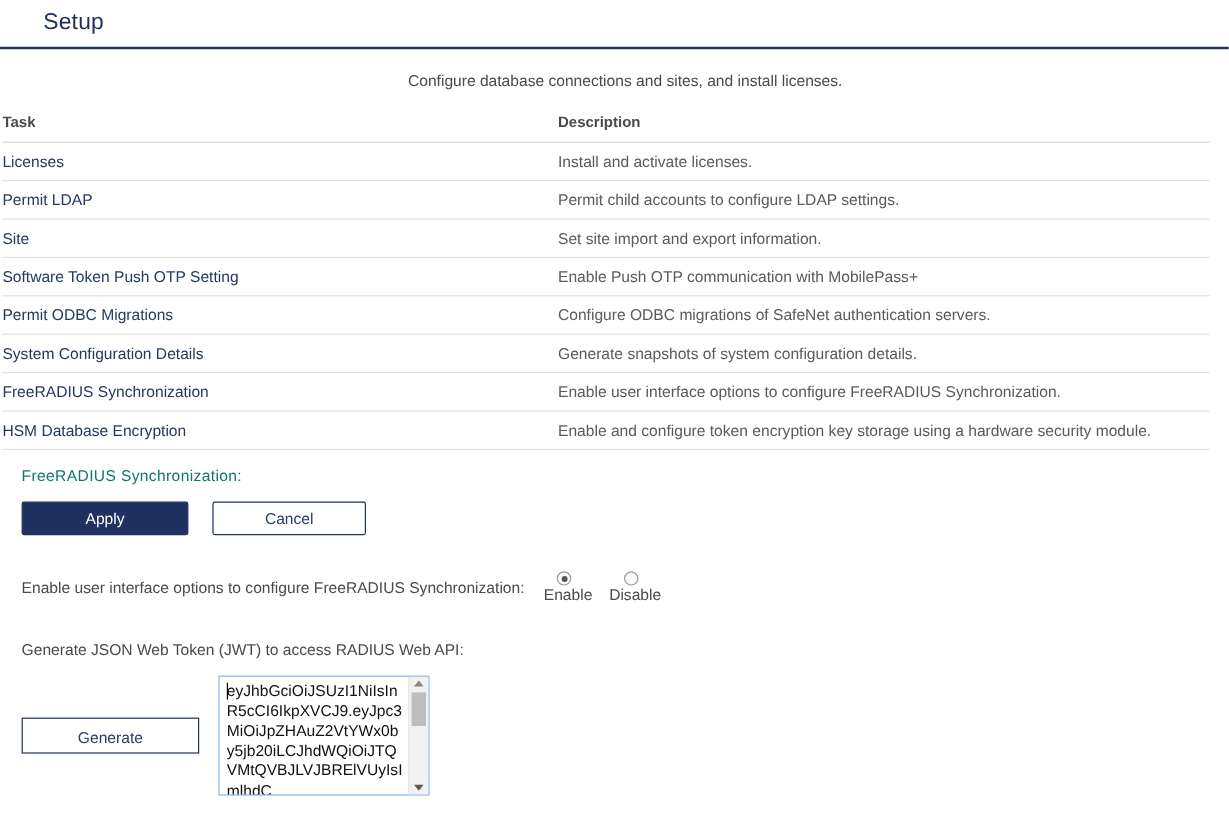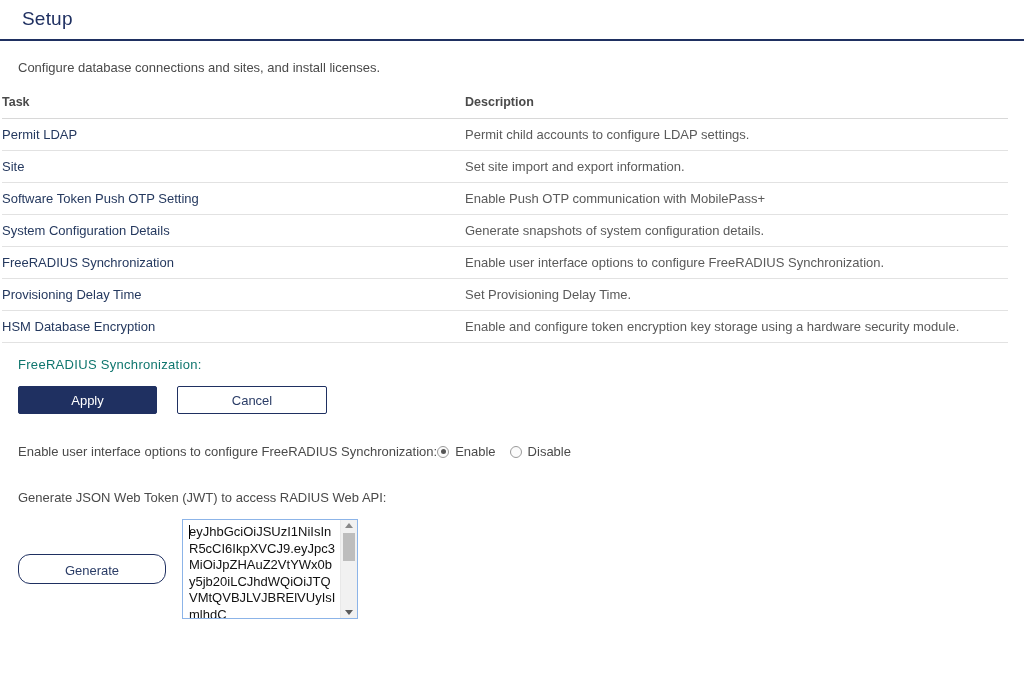--- a/index.html
+++ b/index.html
@@ -12,37 +12,38 @@
     height: 682px;
     font-family: "Liberation Sans", sans-serif;
     font-size: 13px;
     color: #4a4a4a;
     overflow: hidden;
     position: relative;
   }
 
   
   .page-header {
-    padding: 8px 0 9px 22px;
+    padding: 8px 0 9px 36px;
     border-bottom: 2px solid #1f3061;
   }
   .page-title {
     font-size: 19px;
     color: #1f3061;
     font-weight: normal;
     letter-spacing: 0.2px;
     line-height: 22px;
   }
 
   
   .intro {
     margin: 19px 0 0 18px;
     font-size: 13px;
     color: #4a4a4a;
     line-height: 16px;
+    text-align: center;
   }
 
   
   .task-table {
     width: 1006px;
     margin: 19px 0 0 2px;
     border-collapse: collapse;
     table-layout: fixed;
   }
   .task-table th {
@@ -93,40 +94,41 @@
     box-sizing: border-box;
     padding: 0;
   }
   .btn-primary {
     width: 139px;
     background: #1f3061;
     color: #ffffff;
     border: 1px solid #1f3061;
   }
   .btn-secondary {
-    width: 150px;
+    width: 128px;
     background: #ffffff;
     color: #2a3c66;
     border: 1px solid #1f3061;
   }
 
   
   .radio-row {
     margin: 30px 0 0 18px;
     display: flex;
     align-items: center;
     font-size: 13px;
     color: #4a4a4a;
   }
-  .radio-label-text { }
+  .radio-label-text { margin-right: 16px; }
   .radio-opt {
     display: flex;
     align-items: center;
     margin-right: 14px;
     cursor: pointer;
+    flex-direction: column;
   }
   .radio-circle {
     width: 12px;
     height: 12px;
     border-radius: 50%;
     border: 1px solid #9a9a9a;
     background: #fbfbfb;
     box-sizing: border-box;
     margin-right: 6px;
     position: relative;
@@ -156,21 +158,21 @@
     align-items: flex-start;
   }
   .btn-generate {
     width: 148px;
     height: 30px;
     line-height: 30px;
     margin-top: 35px;
     background: #ffffff;
     color: #2a3c66;
     border: 1px solid #1f3061;
-    border-radius: 12px;
+    border-radius: 0;
     font-size: 13px;
     text-align: center;
     cursor: pointer;
     font-family: "Liberation Sans", sans-serif;
     box-sizing: border-box;
   }
   .jwt-box {
     margin-left: 16px;
     width: 176px;
     height: 100px;
@@ -247,42 +249,46 @@
 
 <table class="task-table">
   <thead>
     <tr>
       <th class="col-task">Task</th>
       <th>Description</th>
     </tr>
   </thead>
   <tbody>
     <tr>
+      <td><a class="task-link">Licenses</a></td>
+      <td class="task-desc">Install and activate licenses.</td>
+    </tr>
+    <tr>
       <td><a class="task-link">Permit LDAP</a></td>
       <td class="task-desc">Permit child accounts to configure LDAP settings.</td>
     </tr>
     <tr>
       <td><a class="task-link">Site</a></td>
       <td class="task-desc">Set site import and export information.</td>
     </tr>
     <tr>
       <td><a class="task-link">Software Token Push OTP Setting</a></td>
       <td class="task-desc">Enable Push OTP communication with MobilePass+</td>
     </tr>
     <tr>
+      <td><a class="task-link">Permit ODBC Migrations</a></td>
+      <td class="task-desc">Configure ODBC migrations of SafeNet authentication servers.</td>
+    </tr>
+    <tr>
       <td><a class="task-link">System Configuration Details</a></td>
       <td class="task-desc">Generate snapshots of system configuration details.</td>
     </tr>
     <tr>
       <td><a class="task-link">FreeRADIUS Synchronization</a></td>
       <td class="task-desc">Enable user interface options to configure FreeRADIUS Synchronization.</td>
-    </tr>
-    <tr>
-      <td><a class="task-link">Provisioning Delay Time</a></td>
-      <td class="task-desc">Set Provisioning Delay Time.</td>
     </tr>
     <tr>
       <td><a class="task-link">HSM Database Encryption</a></td>
       <td class="task-desc">Enable and configure token encryption key storage using a hardware security module.</td>
     </tr>
   </tbody>
 </table>
 
 <div class="section-title">FreeRADIUS Synchronization:</div>
 

